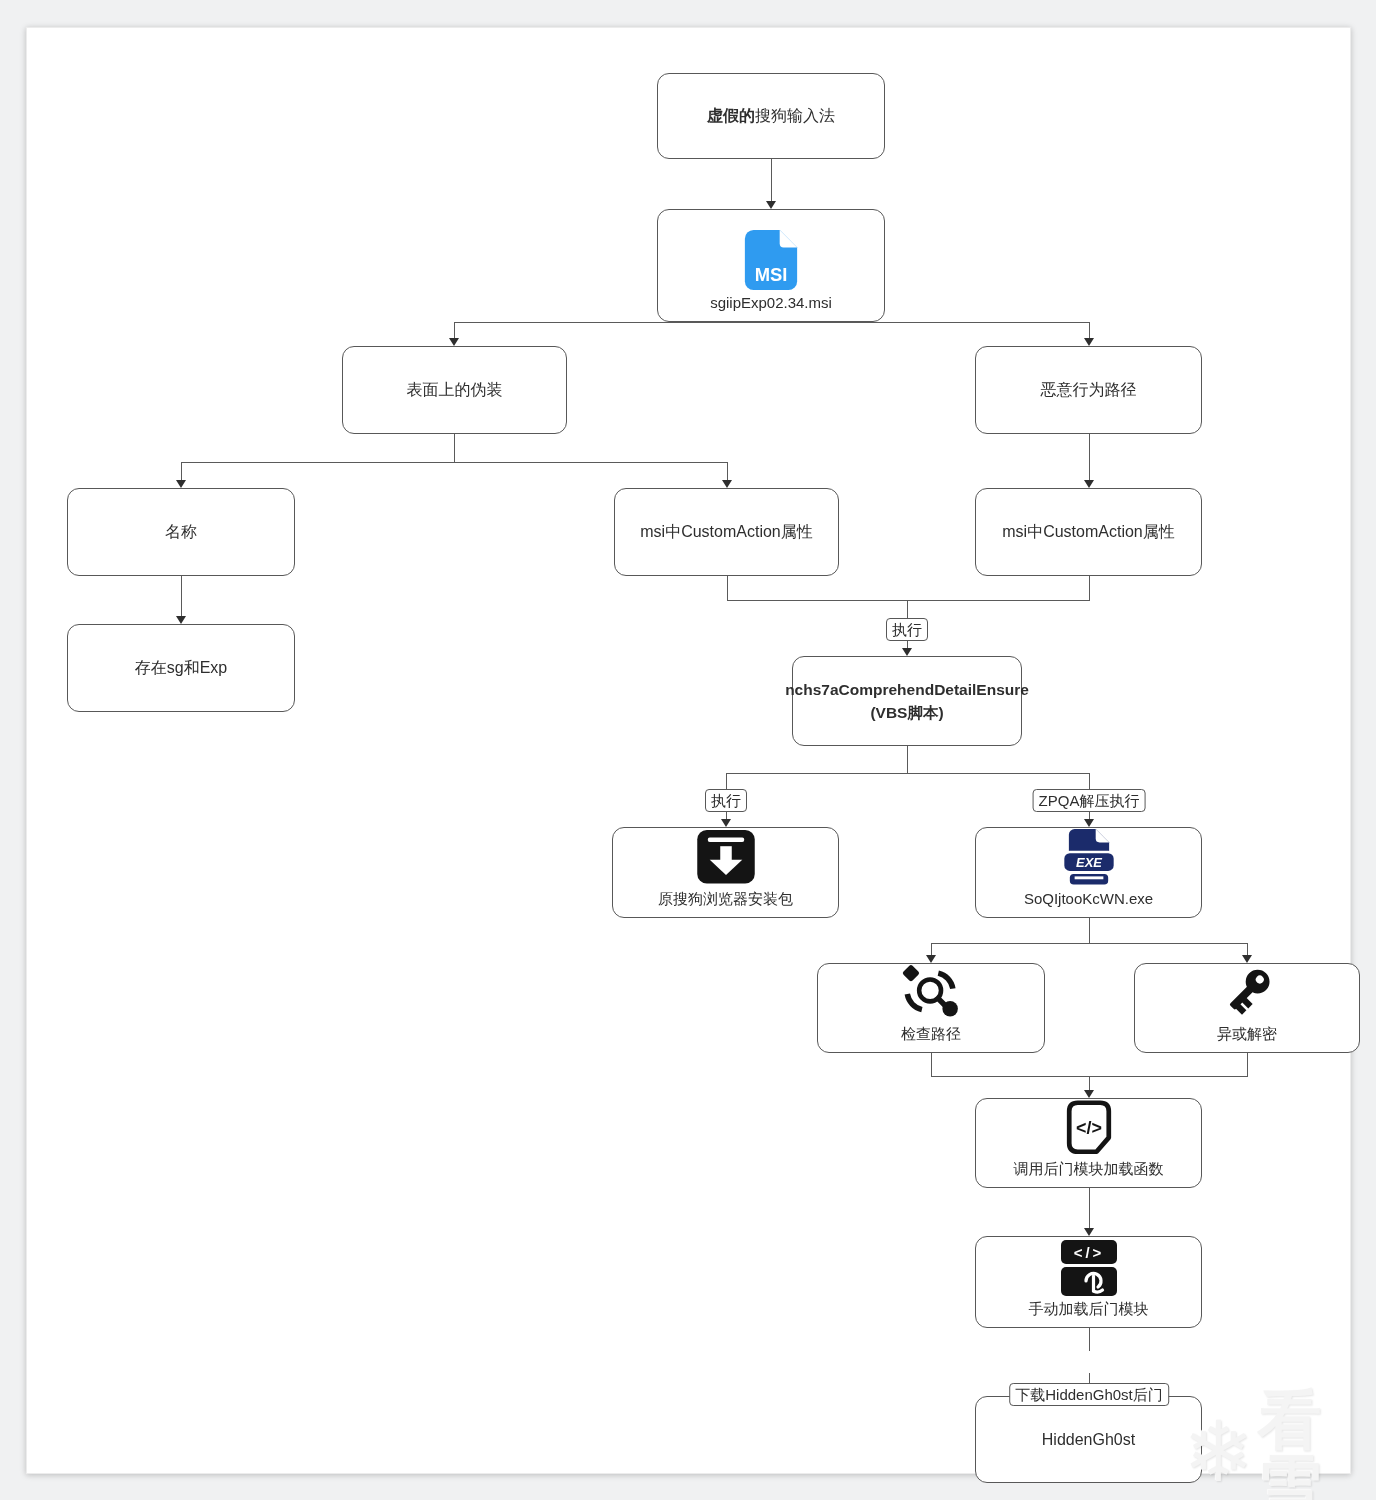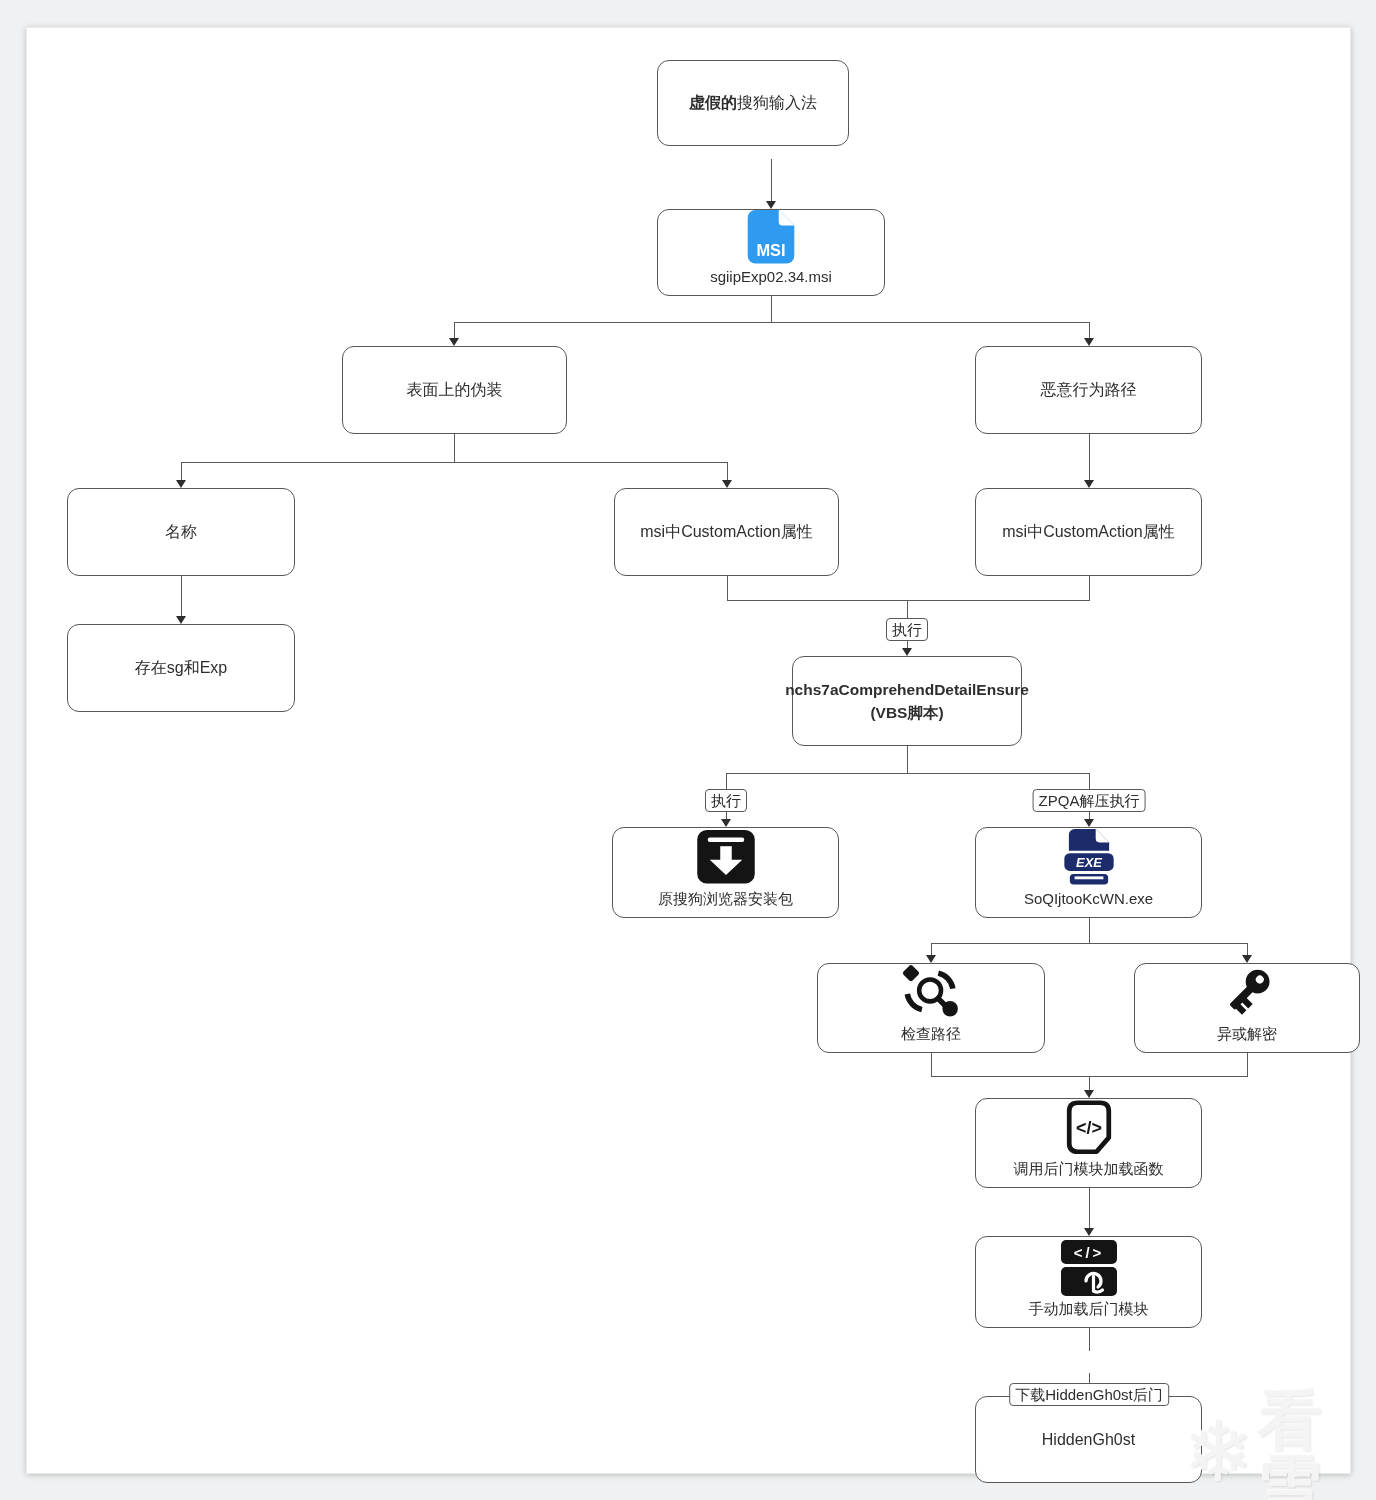--- a/index.html
+++ b/index.html
@@ -98,25 +98,25 @@
     <div class="arr" style="left:1220px;top:935px"></div>
     <div class="arr" style="left:1062px;top:1070px"></div>
     <div class="arr" style="left:1062px;top:1208px"></div>
     <div class="arr" style="left:1062px;top:1368px"></div>
 
     <div class="tag" style="left:880px;top:590px">执行</div>
     <div class="tag" style="left:699px;top:761px">执行</div>
     <div class="tag" style="left:1062px;top:761px">ZPQA解压执行</div>
     <div class="tag" style="left:1062px;top:1355px">下载HiddenGh0st后门</div>
 
-    <div class="node" style="left:630px;top:32px;width:192px;height:86px">
+    <div class="node" style="left:630px;top:45px;width:228px;height:86px">
       <div><b>虚假的</b><span>搜狗输入法</span></div>
     </div>
 
-    <div class="node iconic" style="left:630px;top:181px;width:228px;height:87px">
+    <div class="node iconic" style="left:630px;top:181px;width:228px;height:113px">
       <svg width="54" height="60" viewBox="0 0 54 62">
         <path d="M9 0 H36 L54 18 V53 a9 9 0 0 1 -9 9 H9 a9 9 0 0 1 -9 -9 V9 a9 9 0 0 1 9 -9 Z" fill="#2F9BF0"></path>
         <path d="M36 0 L54 18 H40 a4 4 0 0 1 -4 -4 Z" fill="#FFFFFF"></path>
         <text x="27" y="53" text-anchor="middle" font-size="19" font-weight="bold" fill="#FFFFFF">MSI</text>
       </svg>
       <div class="fname">sgiipExp02.34.msi</div>
     </div>
 
     <div class="node" style="left:315px;top:318px;width:225px;height:88px">
       <div>表面上的伪装</div>

